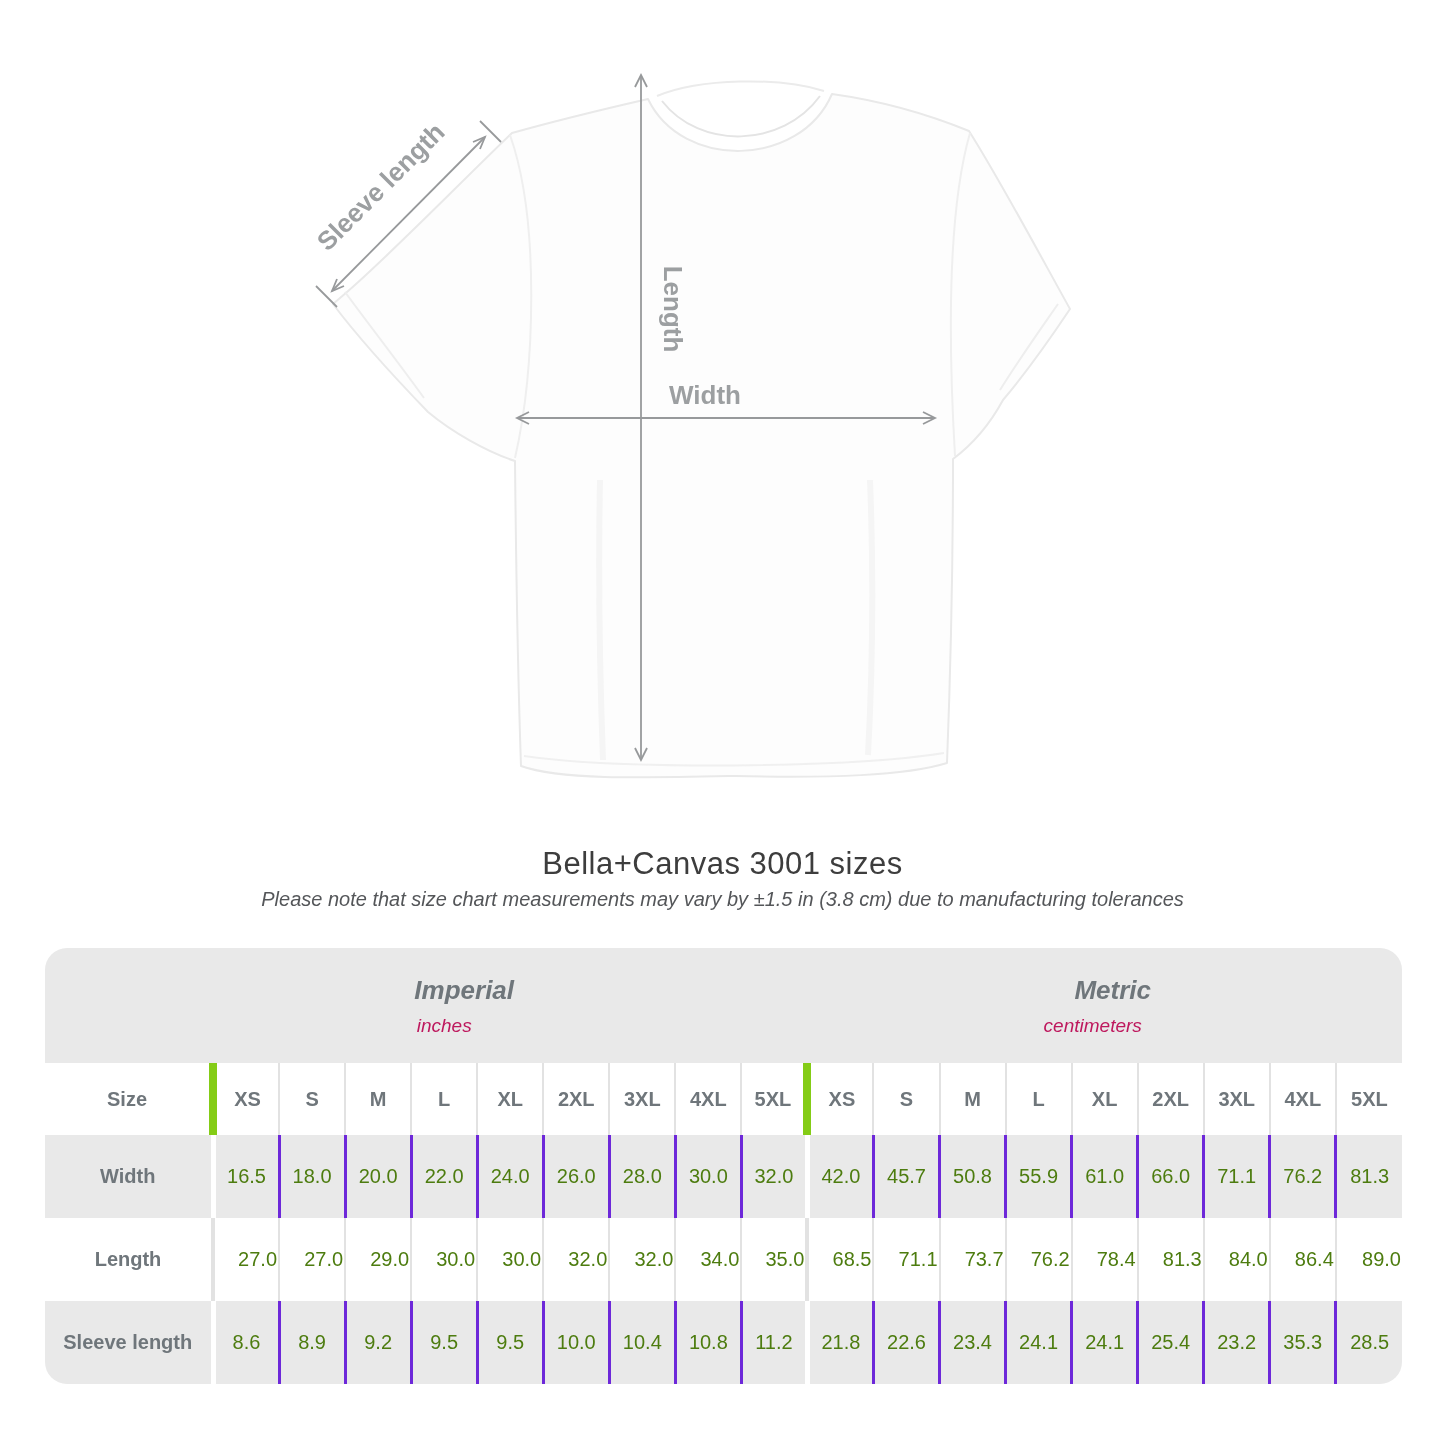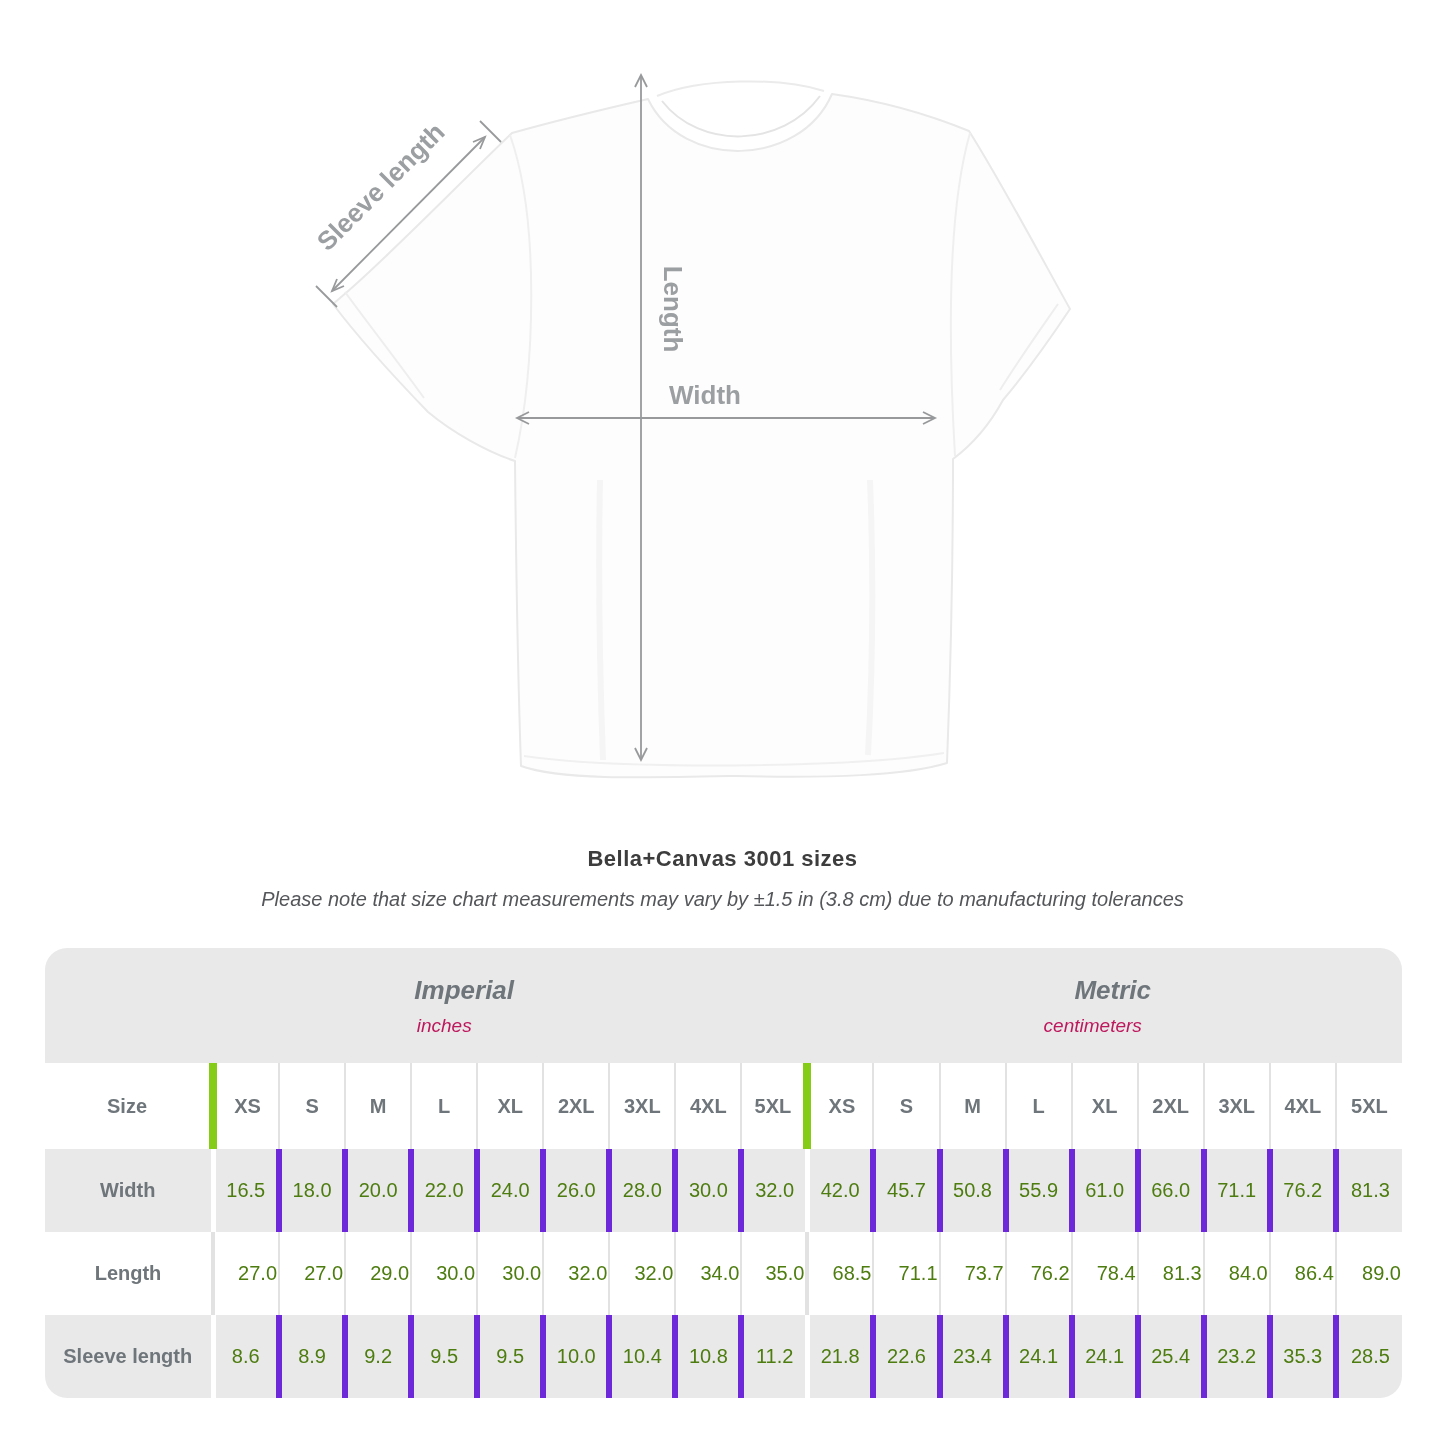--- a/index.html
+++ b/index.html
@@ -3,51 +3,51 @@
 <meta charset="utf-8">
 <style>
   html,body{margin:0;padding:0;background:#ffffff;}
   .canvas{
     position:relative;width:1445px;height:1445px;background:#ffffff;
     font-family:"Liberation Sans",sans-serif;overflow:hidden;
   }
   .diagram-svg{position:absolute;left:0;top:0;}
   .page-title{
     position:absolute;top:846px;left:0;width:100%;text-align:center;
-    font-size:22px;font-weight:bold;color:#3d3d3d;letter-spacing:.5px;
+    font-size:31px;font-weight:normal;color:#3d3d3d;letter-spacing:.5px;
   }
   .page-subtitle{
     position:absolute;top:888px;left:0;width:100%;text-align:center;
     font-size:20px;font-style:italic;color:#545659;
   }
   .table-wrap{
     position:absolute;left:45px;top:948px;width:1357px;
     border-radius:22px;overflow:hidden;
   }
   table.size-table{
     width:100%;border-collapse:collapse;table-layout:fixed;
     font-family:"Liberation Sans",sans-serif;
   }
   tr.band{height:115px;}
   tr.band td{background:#e9e9e9;vertical-align:middle;}
   .group-block{display:flex;flex-direction:column;align-items:center;gap:9px;}
   .group-block.imperial{transform:translateX(18px);}
   .group-block.metric{transform:translateX(-12px);justify-content:flex-end;}
   .group-name{font-size:26px;font-weight:bold;font-style:italic;color:#6f767b;margin-left:40px;}
   .group-unit{font-size:19px;font-style:italic;color:#be185d;}
-  tr.head{height:86px;}
+  tr.head{height:72px;}
   tr.head th{background:#ffffff;font-size:20px;font-weight:bold;color:#6f767b;text-align:center;vertical-align:middle;}
   tr.head th+th{border-left:2px solid #e2e2e2;}
   tr.head th.wide-sep{border-left:8px solid #84cc16;}
   tr.r{height:83px;}
   tr.r td,tr.r th{text-align:center;vertical-align:middle;font-size:20px;}
   tr.r th.rowlabel{font-weight:bold;color:#6f767b;}
   tr.r td.val{color:#4d7c0f;font-weight:normal;}
   tr.r-gray td,tr.r-gray th{background:#e9e9e9;}
-  tr.r-gray td+td, tr.r-gray th+td{border-left:6px solid #6d28d9;}
+  tr.r-gray td+td, tr.r-gray th+td{border-left:3px solid #6d28d9;}
   tr.r-gray td.wide-sep{border-left:5px solid #ffffff;}
   tr.r-white td,tr.r-white th{background:#ffffff;}
   tr.r-white td+td, tr.r-white th+td{border-left:2px solid #e2e2e2;text-align:right;}
   tr.r-white td.wide-sep{border-left:4px solid #e2e2e2;}
 </style>
 </head>
 <body>
 
 <div class="canvas">
 

